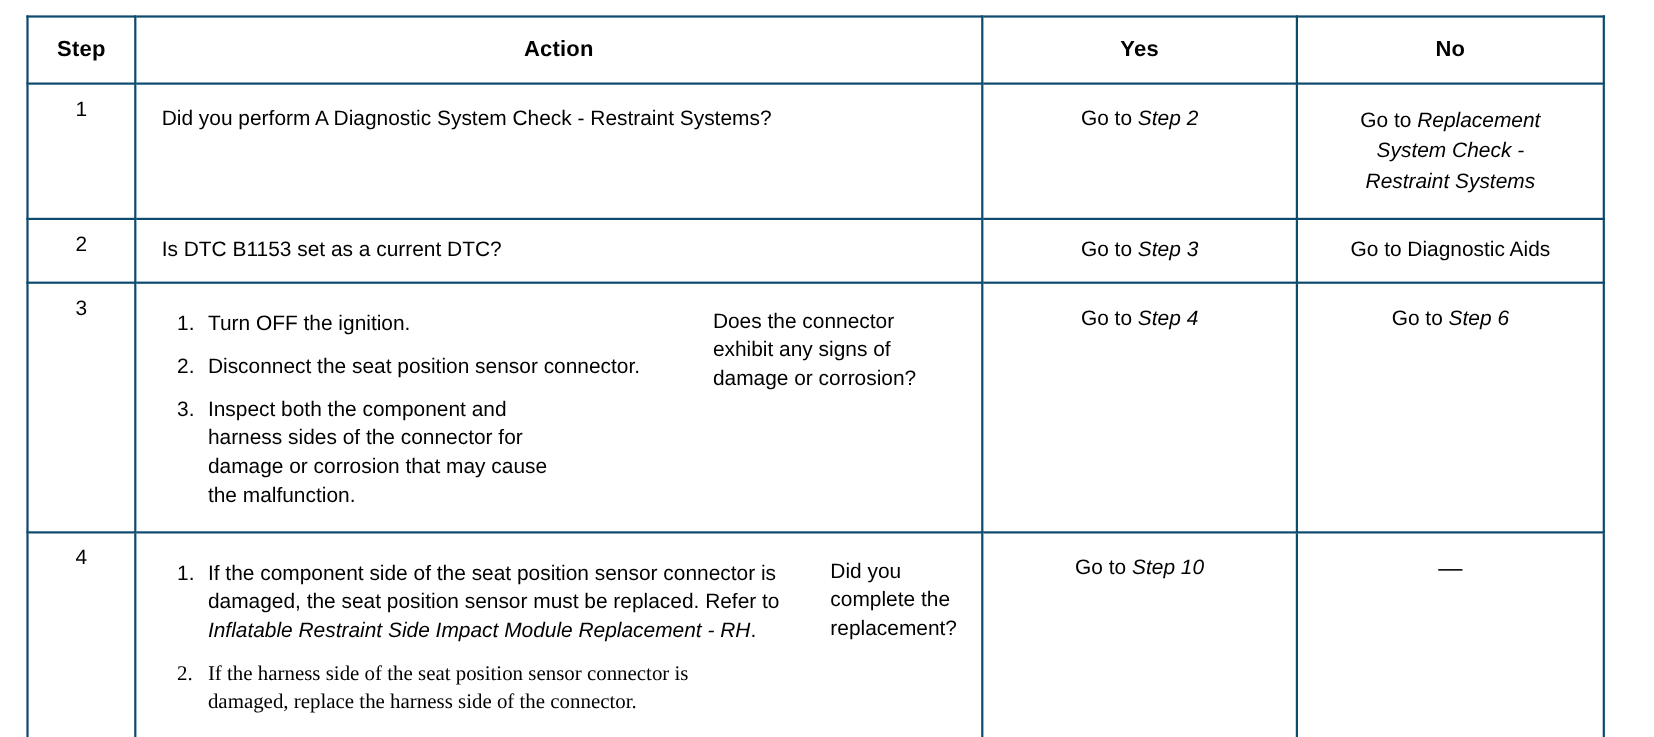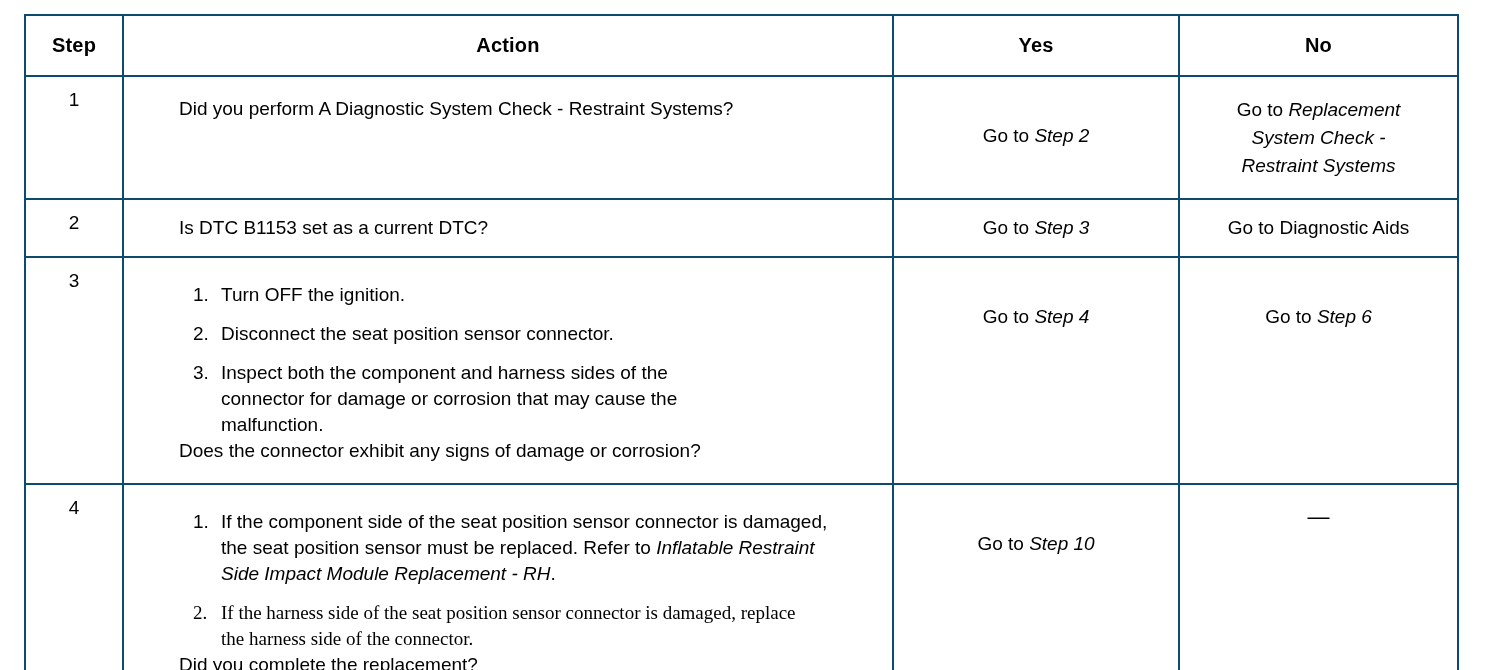--- a/index.html
+++ b/index.html
@@ -68,36 +68,35 @@
   .cell {
     position: relative;
     box-sizing: border-box;
     height: 100%;
   }
 
   td.action {
     font-size: 19px;
     line-height: 26px;
   }
-  td.action .cell { padding: 7px 10px 6px 11px; margin-left: 32px; }
+  td.action .cell { padding: 7px 10px 6px 11px; }
 
   td.ans {
     font-size: 19px;
     line-height: 26px;
     text-align: center;
   }
   td.ans .cell { padding: 7px 8px 6px 8px; }
 
   
   td.ans-bottom .cell {
     display: flex;
     flex-direction: column;
     justify-content: flex-end;
     padding-bottom: 7px;
-    margin-top: 27px;
   }
   
   td.ans-middle .cell {
     display: flex;
     flex-direction: column;
     justify-content: center;
   }
 
   .multiline { line-height: 28px; }
 
@@ -125,21 +124,21 @@
     top: 0;
     width: 22px;
     text-align: left;
   }
 
   .tail-question {
     margin-top: 0;
   }
   td.action.with-list .cell {
     display: flex;
-    flex-direction: column;
+    flex-direction: row;
     justify-content: flex-end;
     padding-top: 10px;
     padding-bottom: 7px;
   }
 
   .dash {
     font-size: 22px;
     line-height: 26px;
   }
 </style>

